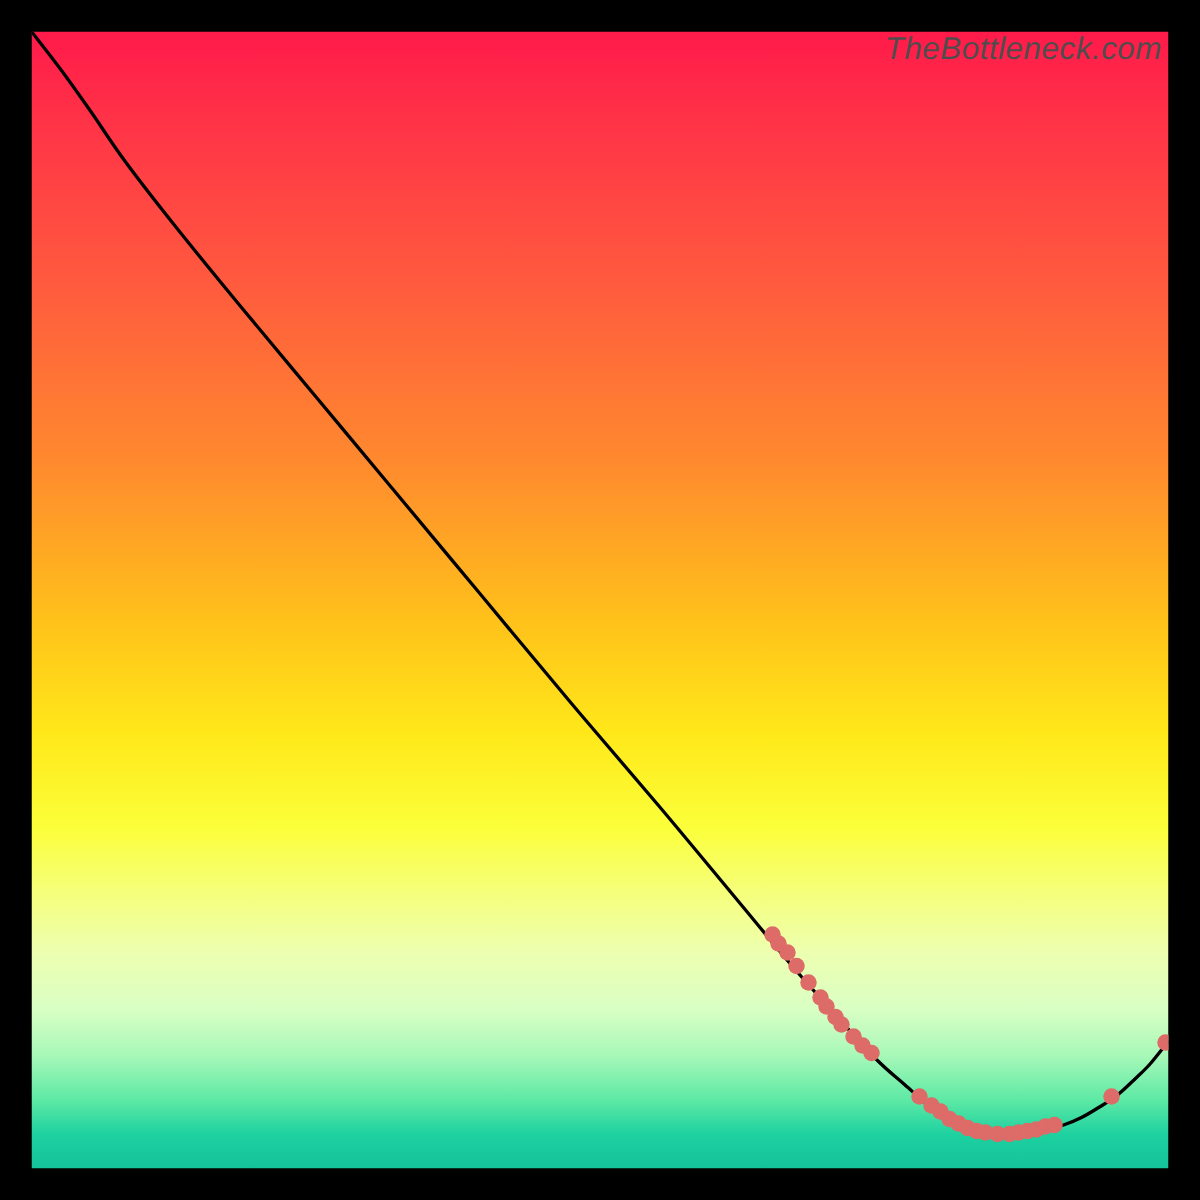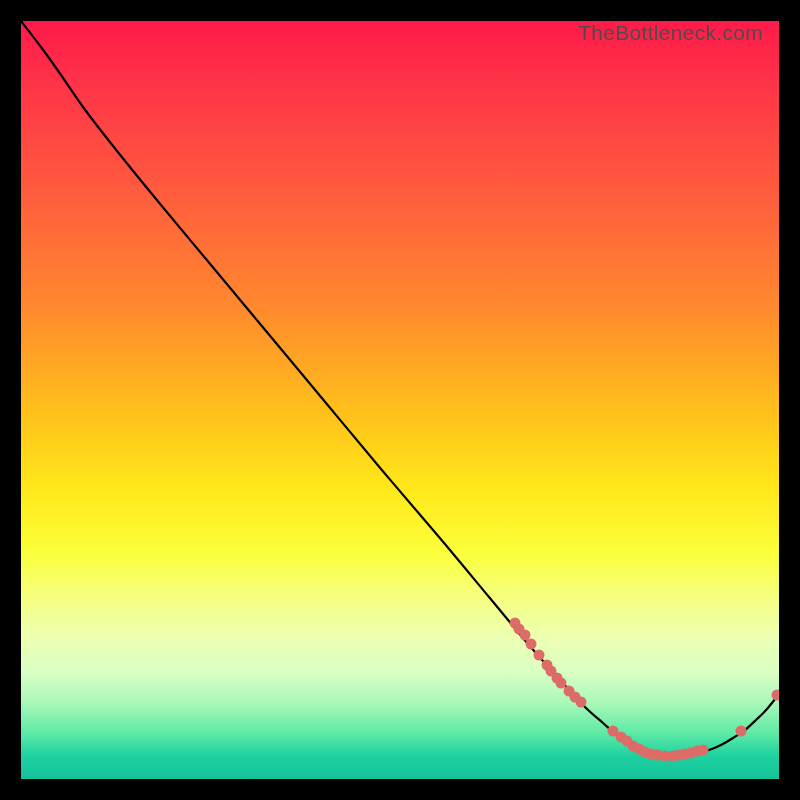--- a/index.html
+++ b/index.html
@@ -47,26 +47,27 @@
       #d9ffc4 86%,
       #a8f8b8 90%,
       #5de9a5 94%,
       #1dd1a0 97%,
       #15c29a 100%
     );
   }
   .watermark {
     position: absolute;
     top: 0px;
-    right: 16px;
+    right: 4px;
     color: #4d4d4d;
     font-size: 21px;
     font-weight: 500;
     letter-spacing: 0.3px;
     user-select: none;
+    font-style: italic;
   }
   svg.curve {
     position: absolute;
     inset: 0;
     width: 758px;
     height: 758px;
     overflow: visible;
   }
   .curve-path {
     fill: none;

